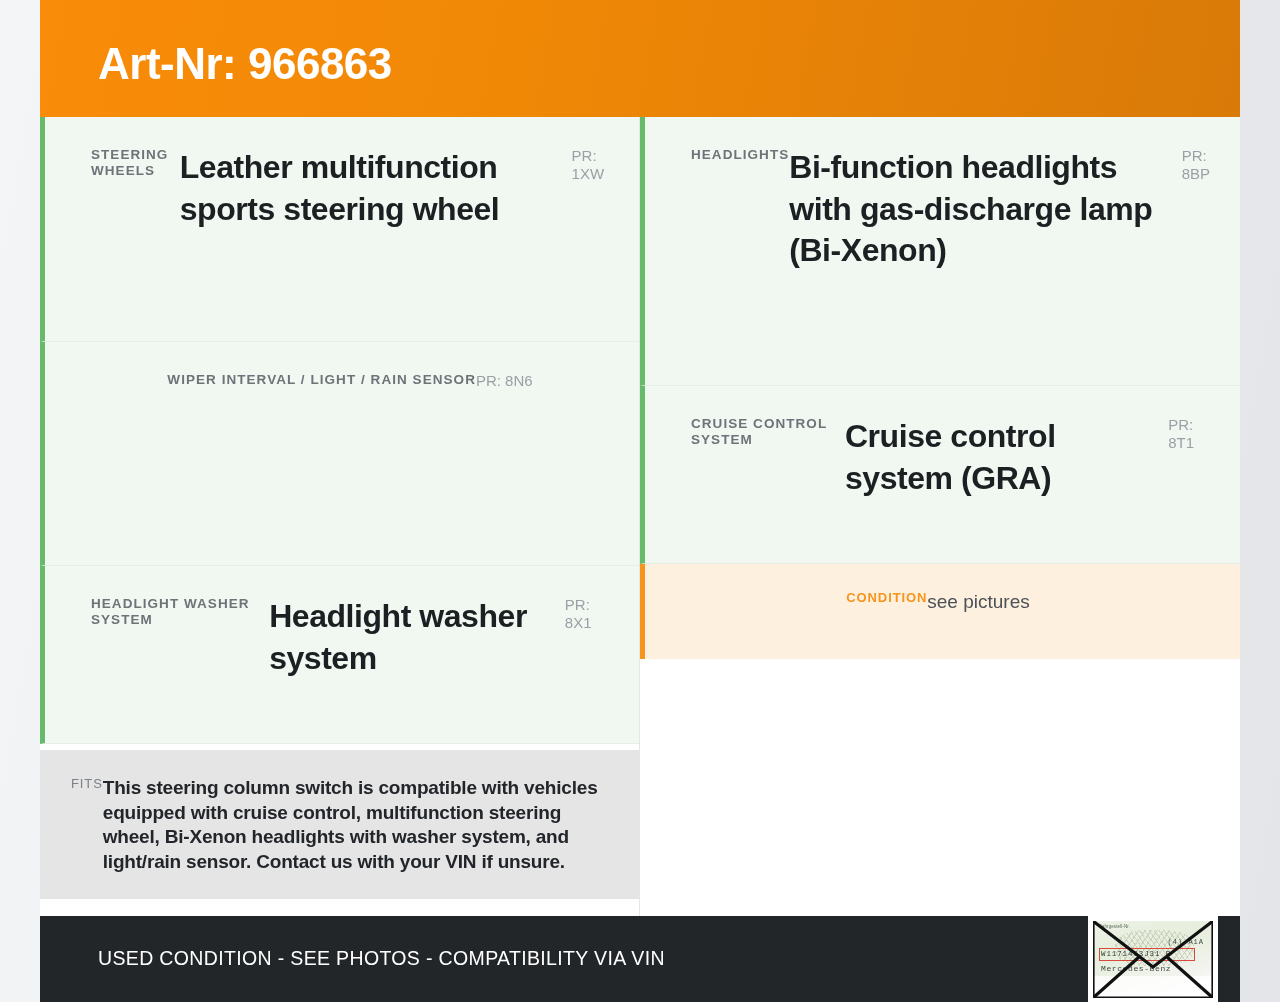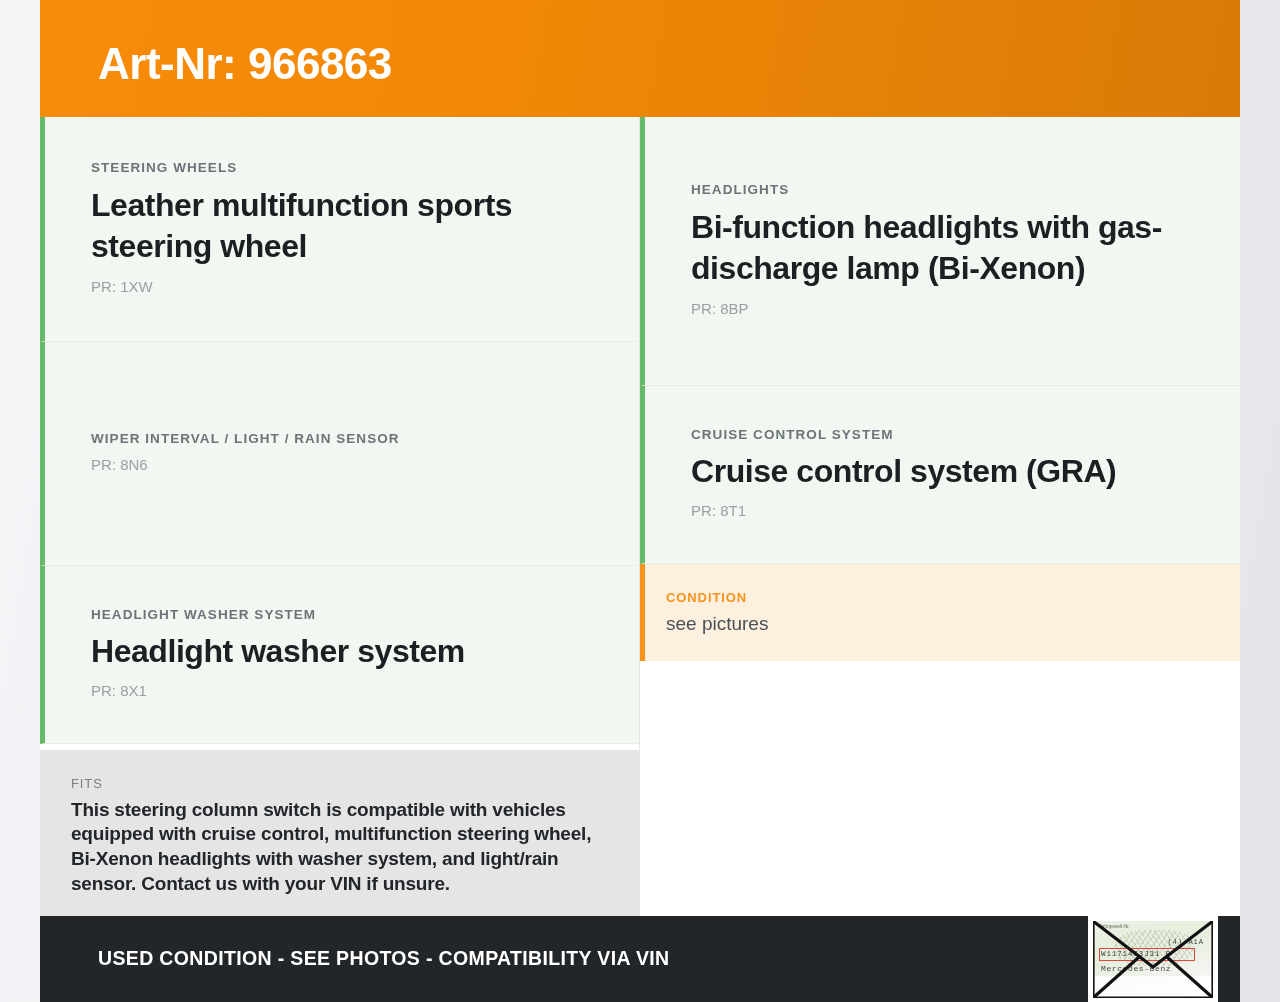--- a/index.html
+++ b/index.html
@@ -69,21 +69,21 @@
   }
 
   
   .card {
     box-sizing: border-box;
     background: #f1f8f1;
     border-left: 5px solid #66bb6a;
     border-bottom: 1px solid #e6eee6;
     padding: 30px 30px 32px 46px;
     display: flex;
-    flex-direction: column;
+    flex-direction: row;
     justify-content: center;
   }
   .card.card-fits {
     background: #e5e5e5;
     border-left: 5px solid transparent;
     border-bottom: none;
     padding: 26px 30px 24px 26px;
     justify-content: space-between;
     margin-top: 6px;
   }
@@ -161,21 +161,21 @@
     background: #222629;
     display: flex;
     align-items: center;
     position: relative;
     padding: 0 0 0 58px;
     box-sizing: border-box;
   }
   .footer-text {
     color: #ffffff;
     font-size: 19.5px;
-    font-weight: bold;
+    font-weight: normal;
     letter-spacing: 0.35px;
     text-transform: uppercase;
     line-height: 1.1;
     margin: 0;
   }
 
   .footer-thumb {
     position: absolute;
     right: 22px;
     top: 0px;

